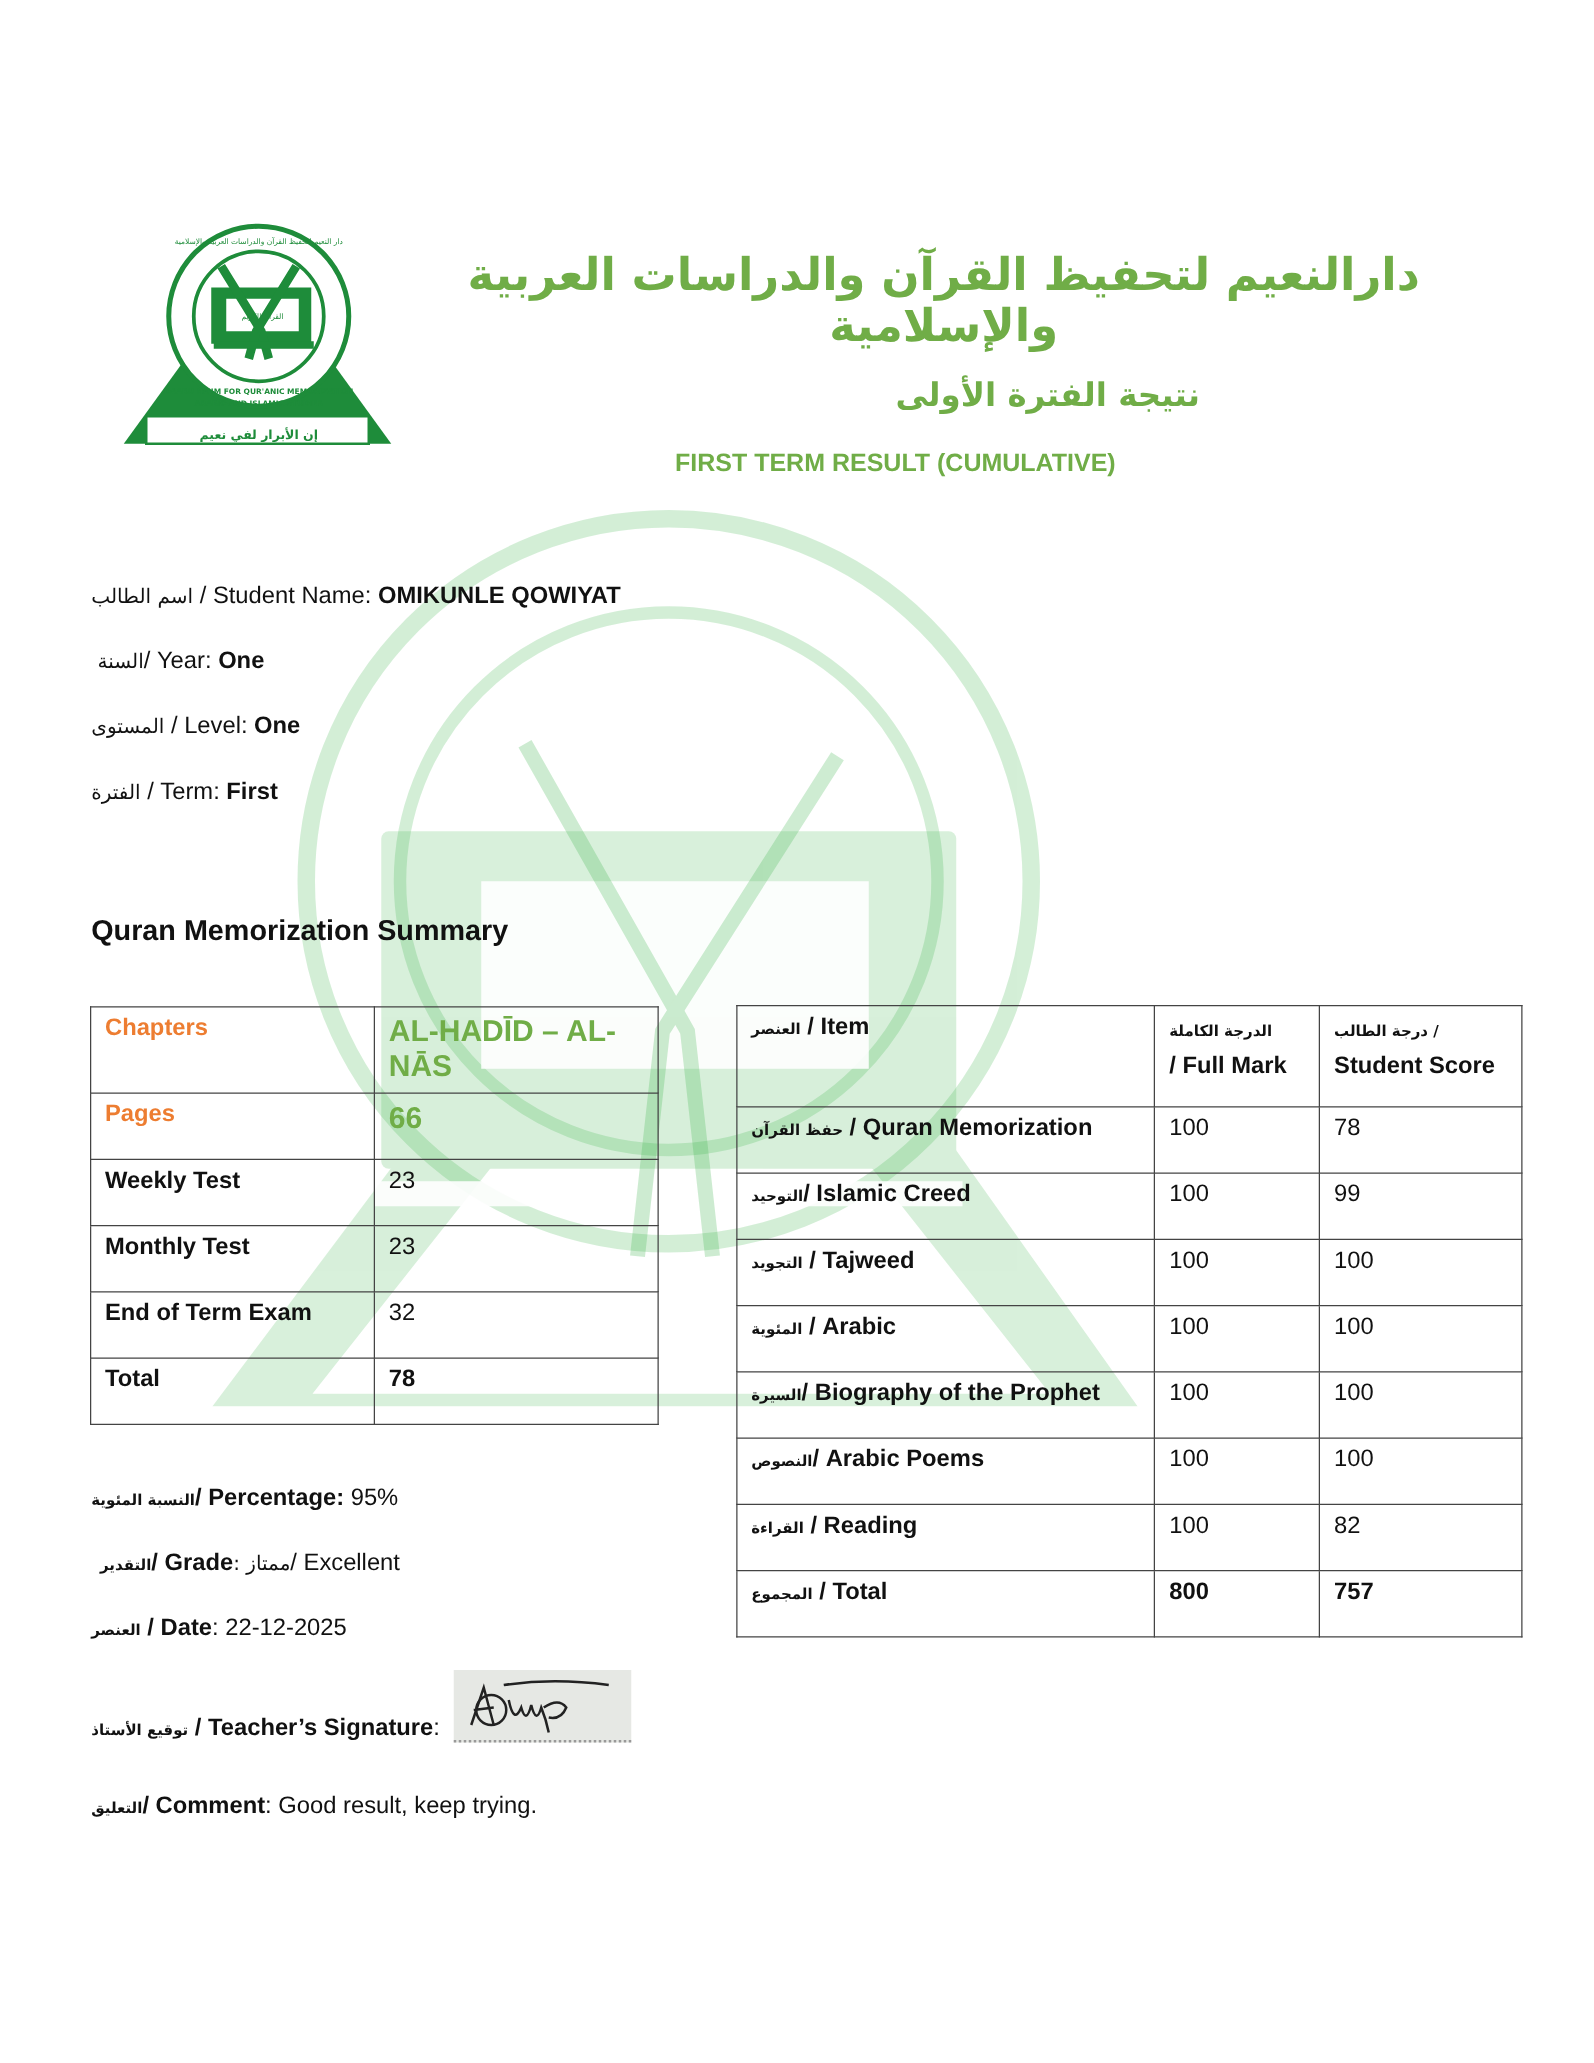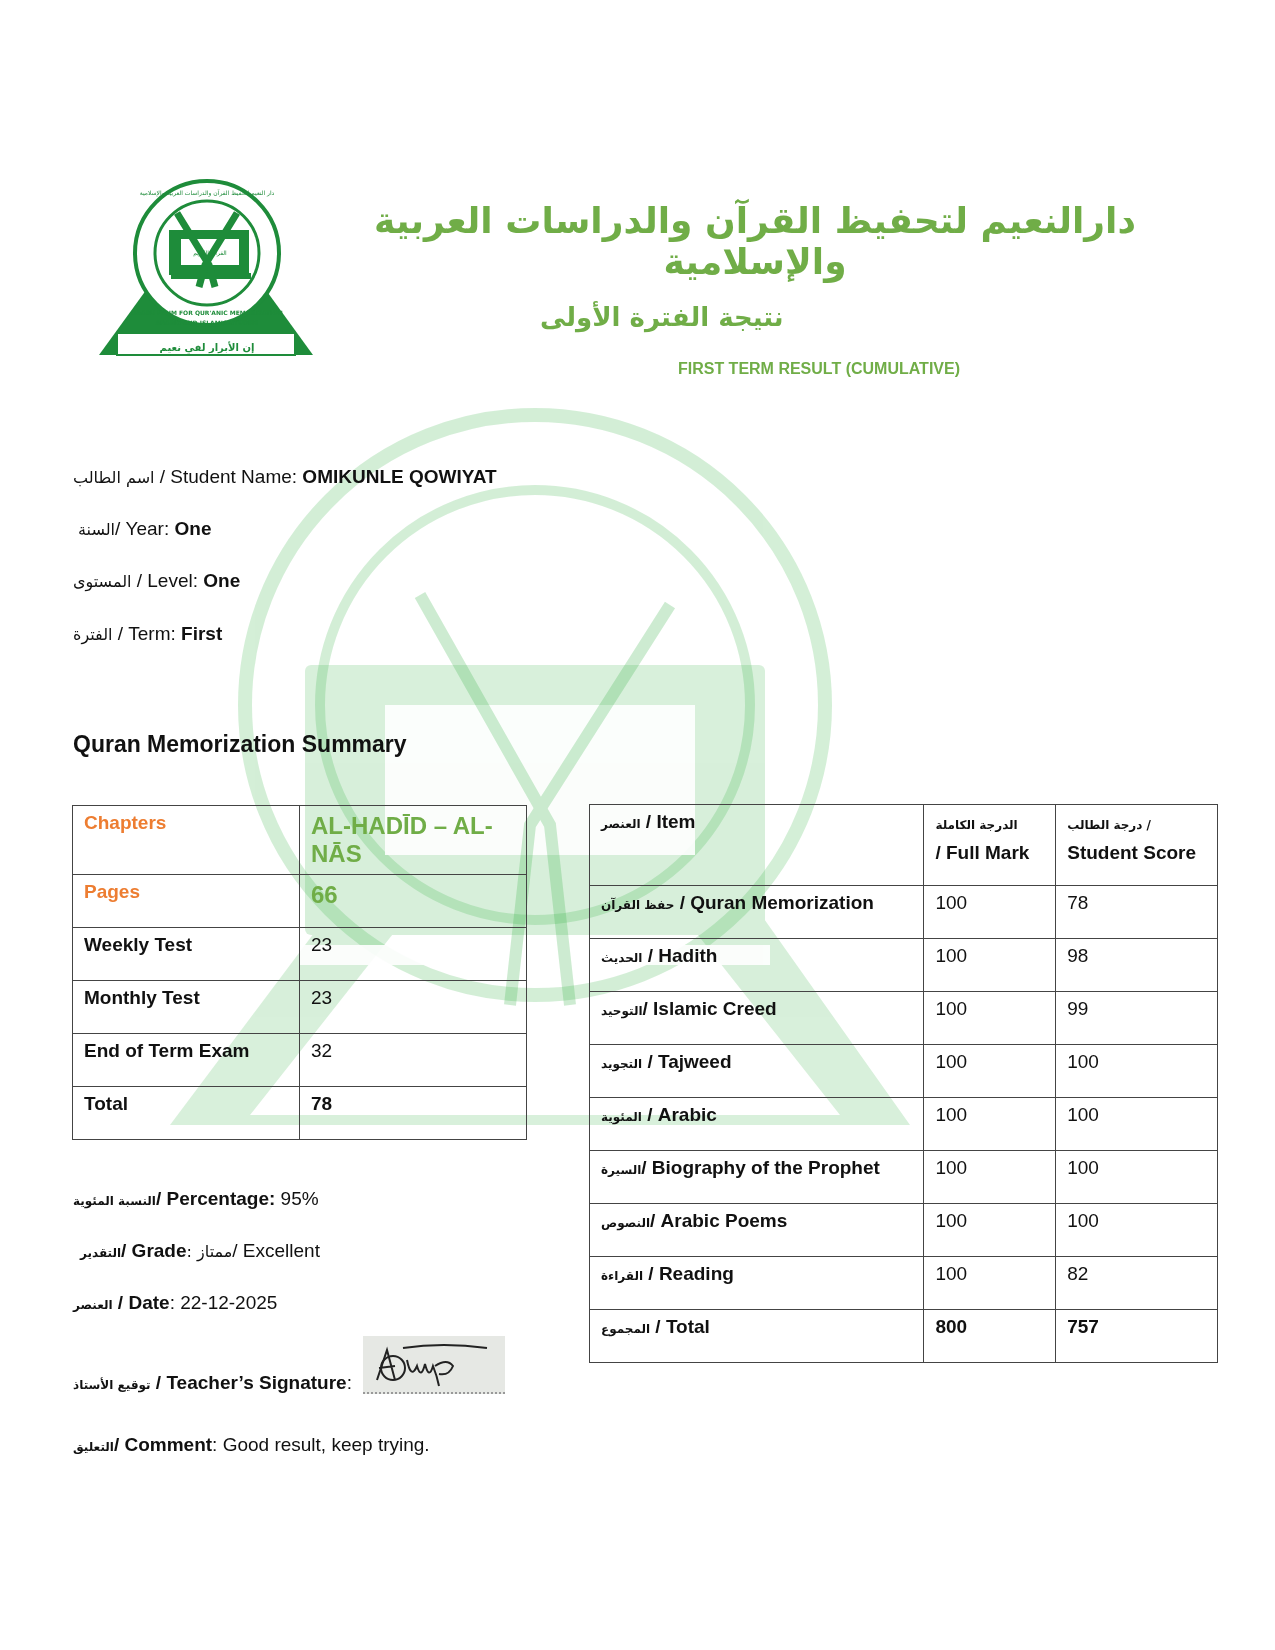--- a/index.html
+++ b/index.html
@@ -7,24 +7,24 @@
          font-family: "Liberation Sans", "DejaVu Sans", sans-serif; color: #111; }
 
   
   .watermark { position: absolute; left: 150px; top: 405px; width: 770px; height: 760px; pointer-events: none; }
 
   
   .logo { position: absolute; left: 97px; top: 175px; width: 218px; height: 186px; }
 
   .title-ar { position: absolute; left: 340px; width: 830px; top: 200px; text-align: center;
               font-family: "DejaVu Sans", sans-serif; font-weight: bold; font-size: 36px; color: #70ad47; direction: rtl; }
-  .subtitle-ar { position: absolute; left: 540px; width: 420px; top: 302px; text-align: left;
+  .subtitle-ar { position: absolute; left: 540px; width: 420px; top: 302px; text-align: right;
                  font-family: "DejaVu Sans", sans-serif; font-weight: bold; font-size: 26px; color: #70ad47; direction: rtl; }
-  .subtitle-en { position: absolute; left: 540px; width: 420px; top: 360px; text-align: right;
-                 font-weight: bold; font-size: 16px; color: #70ad47; }
+  .subtitle-en { position: absolute; left: 540px; width: 420px; top: 360px; text-align: left;
+                 font-weight: bold; font-size: 20px; color: #70ad47; }
 
   .info-line { position: absolute; left: 73px; font-size: 19px; white-space: nowrap; }
   .info-line b { font-weight: bold; }
   .ar { font-family: "DejaVu Sans", sans-serif; font-size: 16px; }
   .ar-b { font-family: "DejaVu Sans", sans-serif; font-size: 12px; font-weight: bold; }
 
   .section-title { position: absolute; left: 73px; top: 731px; font-size: 23px; font-weight: bold; }
 
   table { border-collapse: collapse; position: absolute; background: transparent; }
   td { border: 1.5px solid #444; vertical-align: top; padding: 6px 11px; font-size: 19px; }
@@ -152,25 +152,20 @@
     </td>
   </tr>
   </tbody>
     <tbody id="result-rows">
       <tr>
         <td class="c1"><span class="ar-b">حفظ القرآن</span><span> / Quran Memorization</span></td>
         <td class="c2">100</td>
         <td class="c3">78</td>
       </tr>
       <tr>
-        <td class="c1"><span class="ar-b">الحديث</span><span> / Hadith</span></td>
-        <td class="c2">100</td>
-        <td class="c3">98</td>
-      </tr>
-      <tr>
         <td class="c1"><span class="ar-b">التوحيد</span><span>/ Islamic Creed</span></td>
         <td class="c2">100</td>
         <td class="c3">99</td>
       </tr>
       <tr>
         <td class="c1"><span class="ar-b">التجويد</span><span> / Tajweed</span></td>
         <td class="c2">100</td>
         <td class="c3">100</td>
       </tr>
       <tr>

